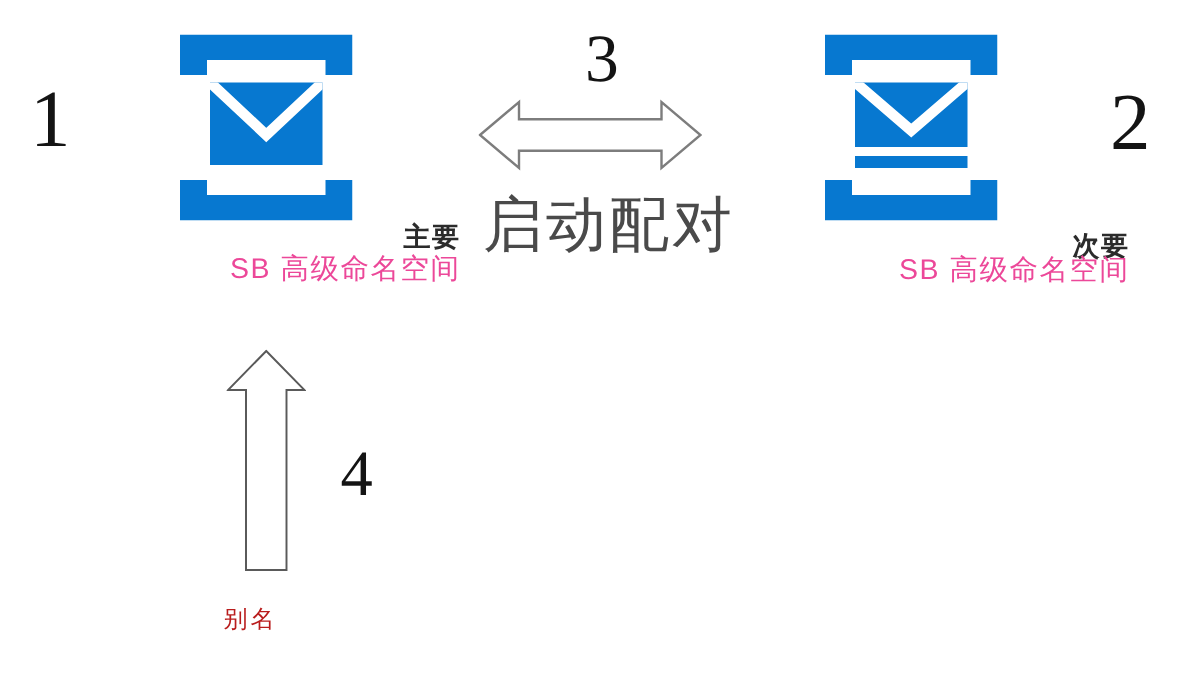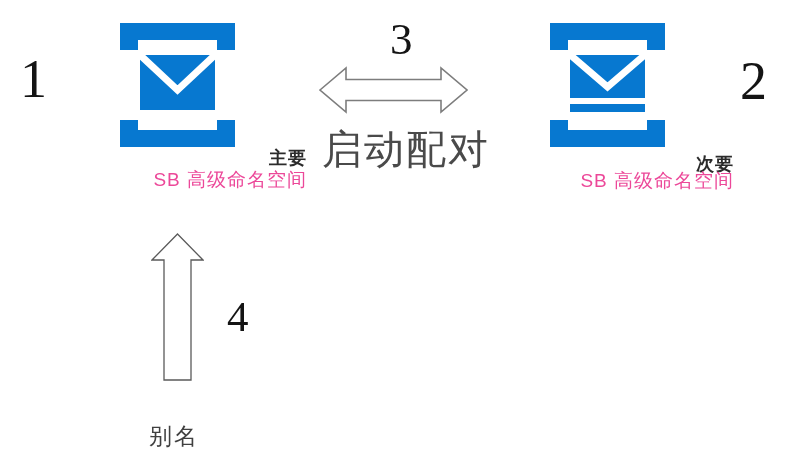--- a/index.html
+++ b/index.html
@@ -30,21 +30,21 @@
   .node-icon      { width: 115px; height: 124px; }
   #primary-icon   { left: 120px; top: 23px; }
   #secondary-icon { left: 550px; top: 23px; }
 
   .node-caption {
     width: 260px;
     text-align: right;
     line-height: 1.15;
   }
   #primary-caption   { left: 47px;  top: 148px; }
-  #secondary-caption { left: 474px; top: 154px; }
+  #secondary-caption { left: 493px; top: 154px; }
 
   .node-title {
     font-size: 18px;
     font-weight: bold;
     color: #2b2b2b;
     letter-spacing: 1px;
   }
   .node-subtitle {
     font-size: 19px;
     font-weight: 400;
@@ -60,23 +60,23 @@
     width: 200px;
     text-align: center;
     font-size: 40px;
     color: #4a4a4a;
     letter-spacing: 2px;
     white-space: nowrap;
   }
 
   #alias-arrow { left: 151px; top: 233px; width: 53px; height: 148px; }
   #alias-label {
-    left: 149px; top: 421px;
-    font-size: 23px;
-    color: #404040;
+    left: 149px; top: 403px;
+    font-size: 16px;
+    color: #b91c1c;
     letter-spacing: 2px;
   }
 </style>
 </head>
 <body>
 
 <div id="canvas">
 
   <div id="step-1" class="abs step-number">1</div>
   <div id="step-2" class="abs step-number">2</div>

